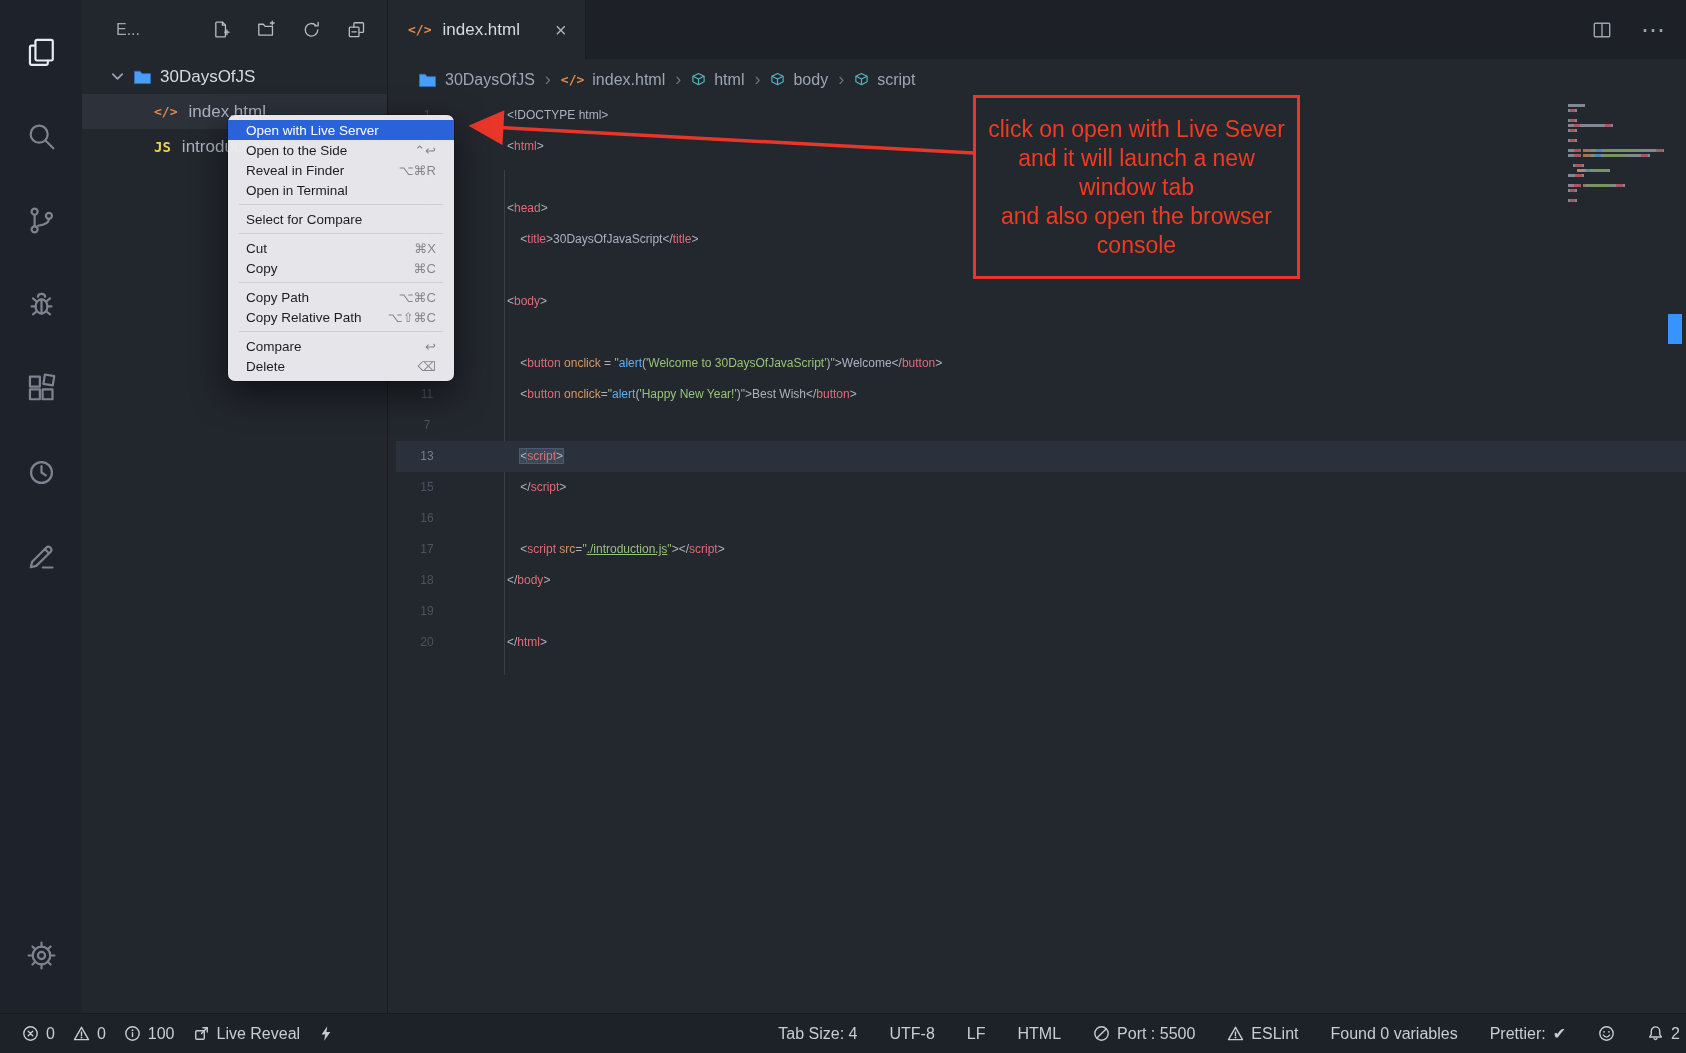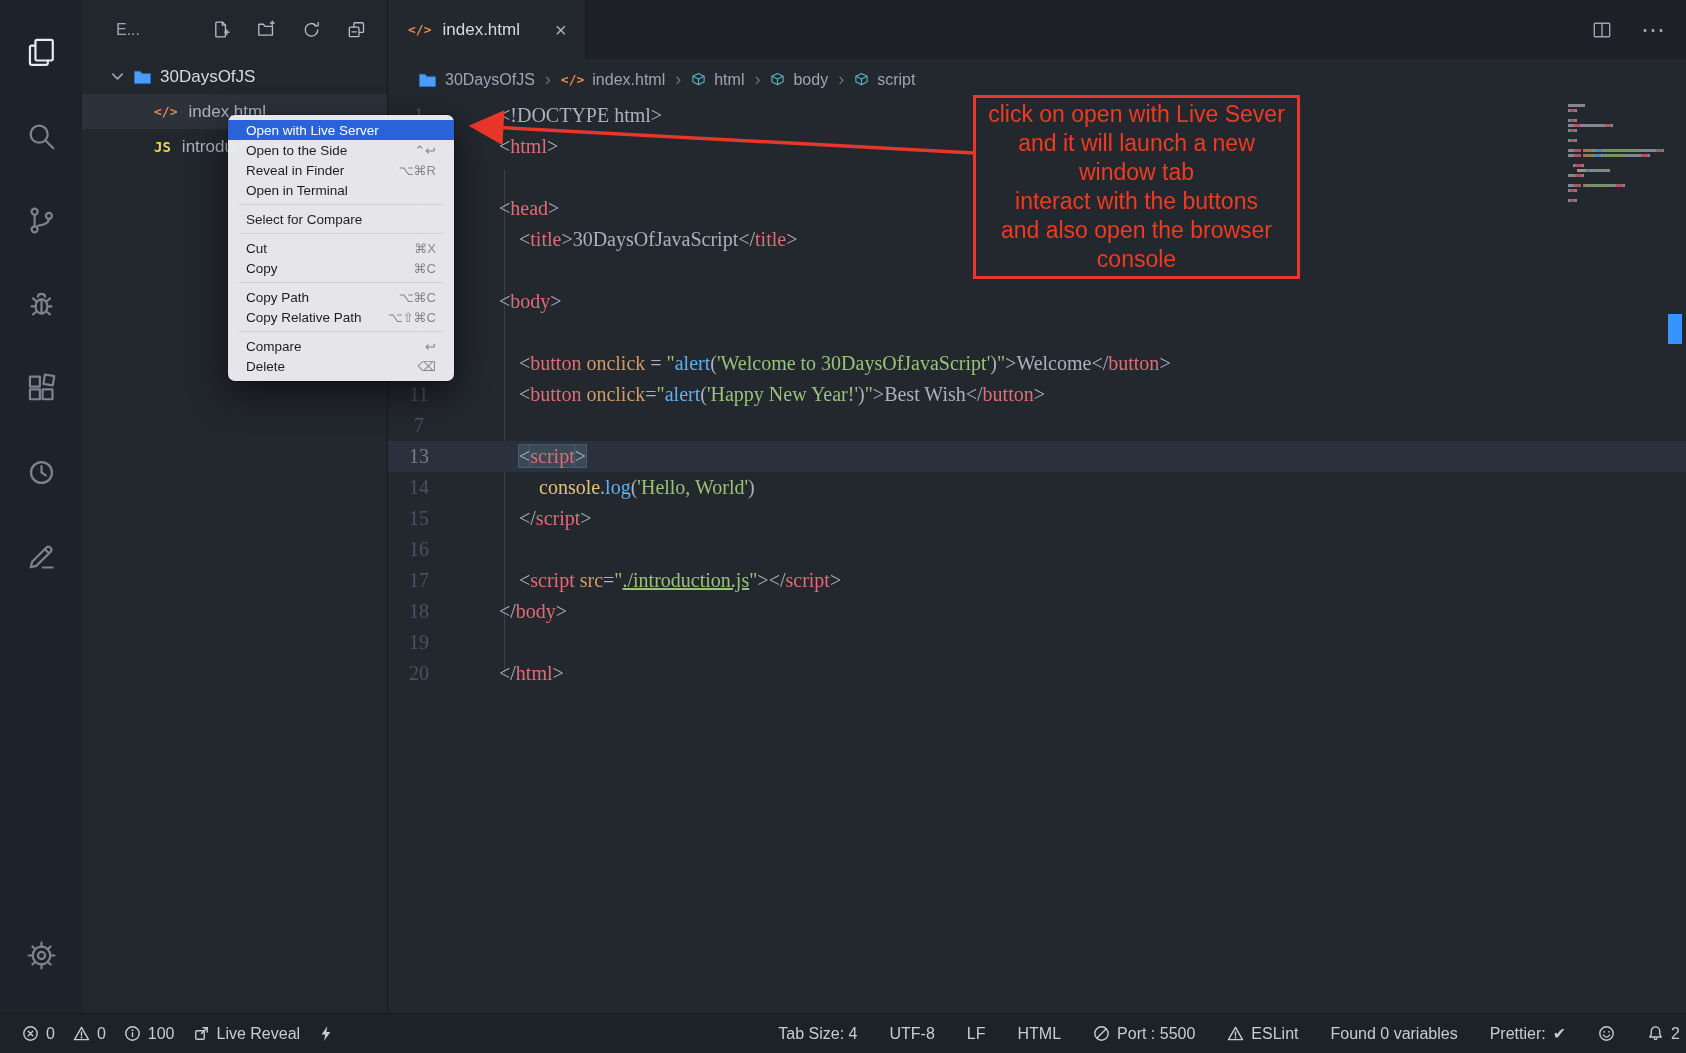--- a/index.html
+++ b/index.html
@@ -42,21 +42,21 @@
   .tabbar-actions{position:absolute;right:20px;top:0;bottom:0;display:flex;align-items:center;gap:28px;color:#9da5b4}
   .tabbar-actions svg{width:22px;height:22px;stroke:currentColor;fill:none;stroke-width:1.5}
   .more-dots{font-size:24px;letter-spacing:1px;line-height:1}
 
   .breadcrumb{height:41px;display:flex;align-items:center;gap:10px;padding-left:30px;color:#9da5b4;font-size:16px;background:#23272e;flex:none}
   .crumb{display:flex;align-items:center;gap:8px;cursor:pointer}
   .crumb-sep{color:#6b717d;font-size:18px}
   .cube svg{width:15px;height:15px;stroke:#56b6c2;fill:none;stroke-width:1.2;stroke-linejoin:round}
 
   .editor{position:relative;flex:1;background:#23272e;overflow:hidden}
-  .code{position:absolute;top:0;left:0;right:0;font-family:Liberation Serif, serif;font-size:20px;line-height:31px}
+  .code{position:absolute;top:0;left:8px;right:0;font-family:Liberation Sans, sans-serif;font-size:12px;line-height:31px}
   .code-line{display:flex;height:31px;white-space:pre}
   .code-line.active{background:#2b313c}
   .ln{flex:0 0 62px;text-align:center;color:#4b5263}
   .code-line.active .ln{color:#767e8c}
   .lc{margin-left:49px}
   .tk-p{color:#abb2bf}
   .tk-plain{color:#abb2bf}
   .tk-tag{color:#e06c75}
   .tk-attr{color:#d19a66}
   .tk-str{color:#98c379}
@@ -293,21 +293,20 @@
         <div class="code-line"><span class="ln">3</span><span class="lc"></span></div>
         <div class="code-line"><span class="ln">4</span><span class="lc"><span class="tk-p">&lt;</span><span class="tk-tag">head</span><span class="tk-p">&gt;</span></span></div>
         <div class="code-line"><span class="ln">5</span><span class="lc"><span class="tk-p">    &lt;</span><span class="tk-tag">title</span><span class="tk-p">&gt;</span><span class="tk-plain">30DaysOfJavaScript</span><span class="tk-p">&lt;/</span><span class="tk-tag">title</span><span class="tk-p">&gt;</span></span></div>
         <div class="code-line"><span class="ln">7</span><span class="lc"></span></div>
         <div class="code-line"><span class="ln">8</span><span class="lc"><span class="tk-p">&lt;</span><span class="tk-tag">body</span><span class="tk-p">&gt;</span></span></div>
         <div class="code-line"><span class="ln">9</span><span class="lc"></span></div>
         <div class="code-line"><span class="ln">10</span><span class="lc"><span class="tk-p">    &lt;</span><span class="tk-tag">button</span><span class="tk-p"> </span><span class="tk-attr">onclick</span><span class="tk-p"> = </span><span class="tk-str">"</span><span class="tk-fn">alert</span><span class="tk-p">(</span><span class="tk-str">'Welcome to 30DaysOfJavaScript'</span><span class="tk-p">)</span><span class="tk-str">"</span><span class="tk-p">&gt;</span><span class="tk-plain">Welcome</span><span class="tk-p">&lt;/</span><span class="tk-tag">button</span><span class="tk-p">&gt;</span></span></div>
         <div class="code-line"><span class="ln">11</span><span class="lc"><span class="tk-p">    &lt;</span><span class="tk-tag">button</span><span class="tk-p"> </span><span class="tk-attr">onclick</span><span class="tk-p">=</span><span class="tk-str">"</span><span class="tk-fn">alert</span><span class="tk-p">(</span><span class="tk-str">'Happy New Year!'</span><span class="tk-p">)</span><span class="tk-str">"</span><span class="tk-p">&gt;</span><span class="tk-plain">Best Wish</span><span class="tk-p">&lt;/</span><span class="tk-tag">button</span><span class="tk-p">&gt;</span></span></div>
         <div class="code-line"><span class="ln">7</span><span class="lc"></span></div>
         <div class="code-line active"><span class="ln">13</span><span class="lc"><span class="tk-p">    </span><span class="tk-p hl">&lt;</span><span class="tk-tag hl">script</span><span class="tk-p hl">&gt;</span></span></div>
-        <div class="code-line"><span class="ln">14</span><span class="lc"><span class="tk-p">        </span><span class="tk-var">console</span><span class="tk-p">.</span><span class="tk-fn">log</span><span class="tk-p">(</span><span class="tk-str">'Hello, World'</span><span class="tk-p">)</span></span></div>
         <div class="code-line"><span class="ln">15</span><span class="lc"><span class="tk-p">    &lt;/</span><span class="tk-tag">script</span><span class="tk-p">&gt;</span></span></div>
         <div class="code-line"><span class="ln">16</span><span class="lc"></span></div>
         <div class="code-line"><span class="ln">17</span><span class="lc"><span class="tk-p">    &lt;</span><span class="tk-tag">script</span><span class="tk-p"> </span><span class="tk-attr">src</span><span class="tk-p">=</span><span class="tk-str">"</span><span class="tk-link">./introduction.js</span><span class="tk-str">"</span><span class="tk-p">&gt;</span><span class="tk-p">&lt;/</span><span class="tk-tag">script</span><span class="tk-p">&gt;</span></span></div>
         <div class="code-line"><span class="ln">18</span><span class="lc"><span class="tk-p">&lt;/</span><span class="tk-tag">body</span><span class="tk-p">&gt;</span></span></div>
         <div class="code-line"><span class="ln">19</span><span class="lc"></span></div>
         <div class="code-line"><span class="ln">20</span><span class="lc"><span class="tk-p">&lt;/</span><span class="tk-tag">html</span><span class="tk-p">&gt;</span></span></div>
       </div>
     <div class="minimap">
         <div class="mm-line"><span class="mm-tk tk-p" style="width: 17px;"></span></div>
         <div class="mm-line"><span class="mm-tk tk-p" style="width: 2px;"></span><span class="mm-tk tk-tag" style="width: 5px;"></span><span class="mm-tk tk-p" style="width: 2px;"></span></div>
@@ -380,21 +379,20 @@
       <span class="menu-label">Delete</span>
       <span class="menu-shortcut">⌫</span>
     </div>
   </div>
 
 <div class="annotation">
   <div class="annotation-text">
       <div>click on open with Live Sever</div>
       <div>and it will launch a new</div>
       <div>window tab</div>
-      <div>interact with the buttons</div>
       <div>and also open the browser</div>
       <div>console</div>
     </div>
 </div>
 <svg class="arrow-overlay" width="1686" height="1053">
   <defs>
     <marker id="ah" markerWidth="12" markerHeight="10" refX="10" refY="5" orient="auto">
       <path d="M1,0 L11,5 L1,10 z" fill="#e8362a"></path>
     </marker>
   </defs>

